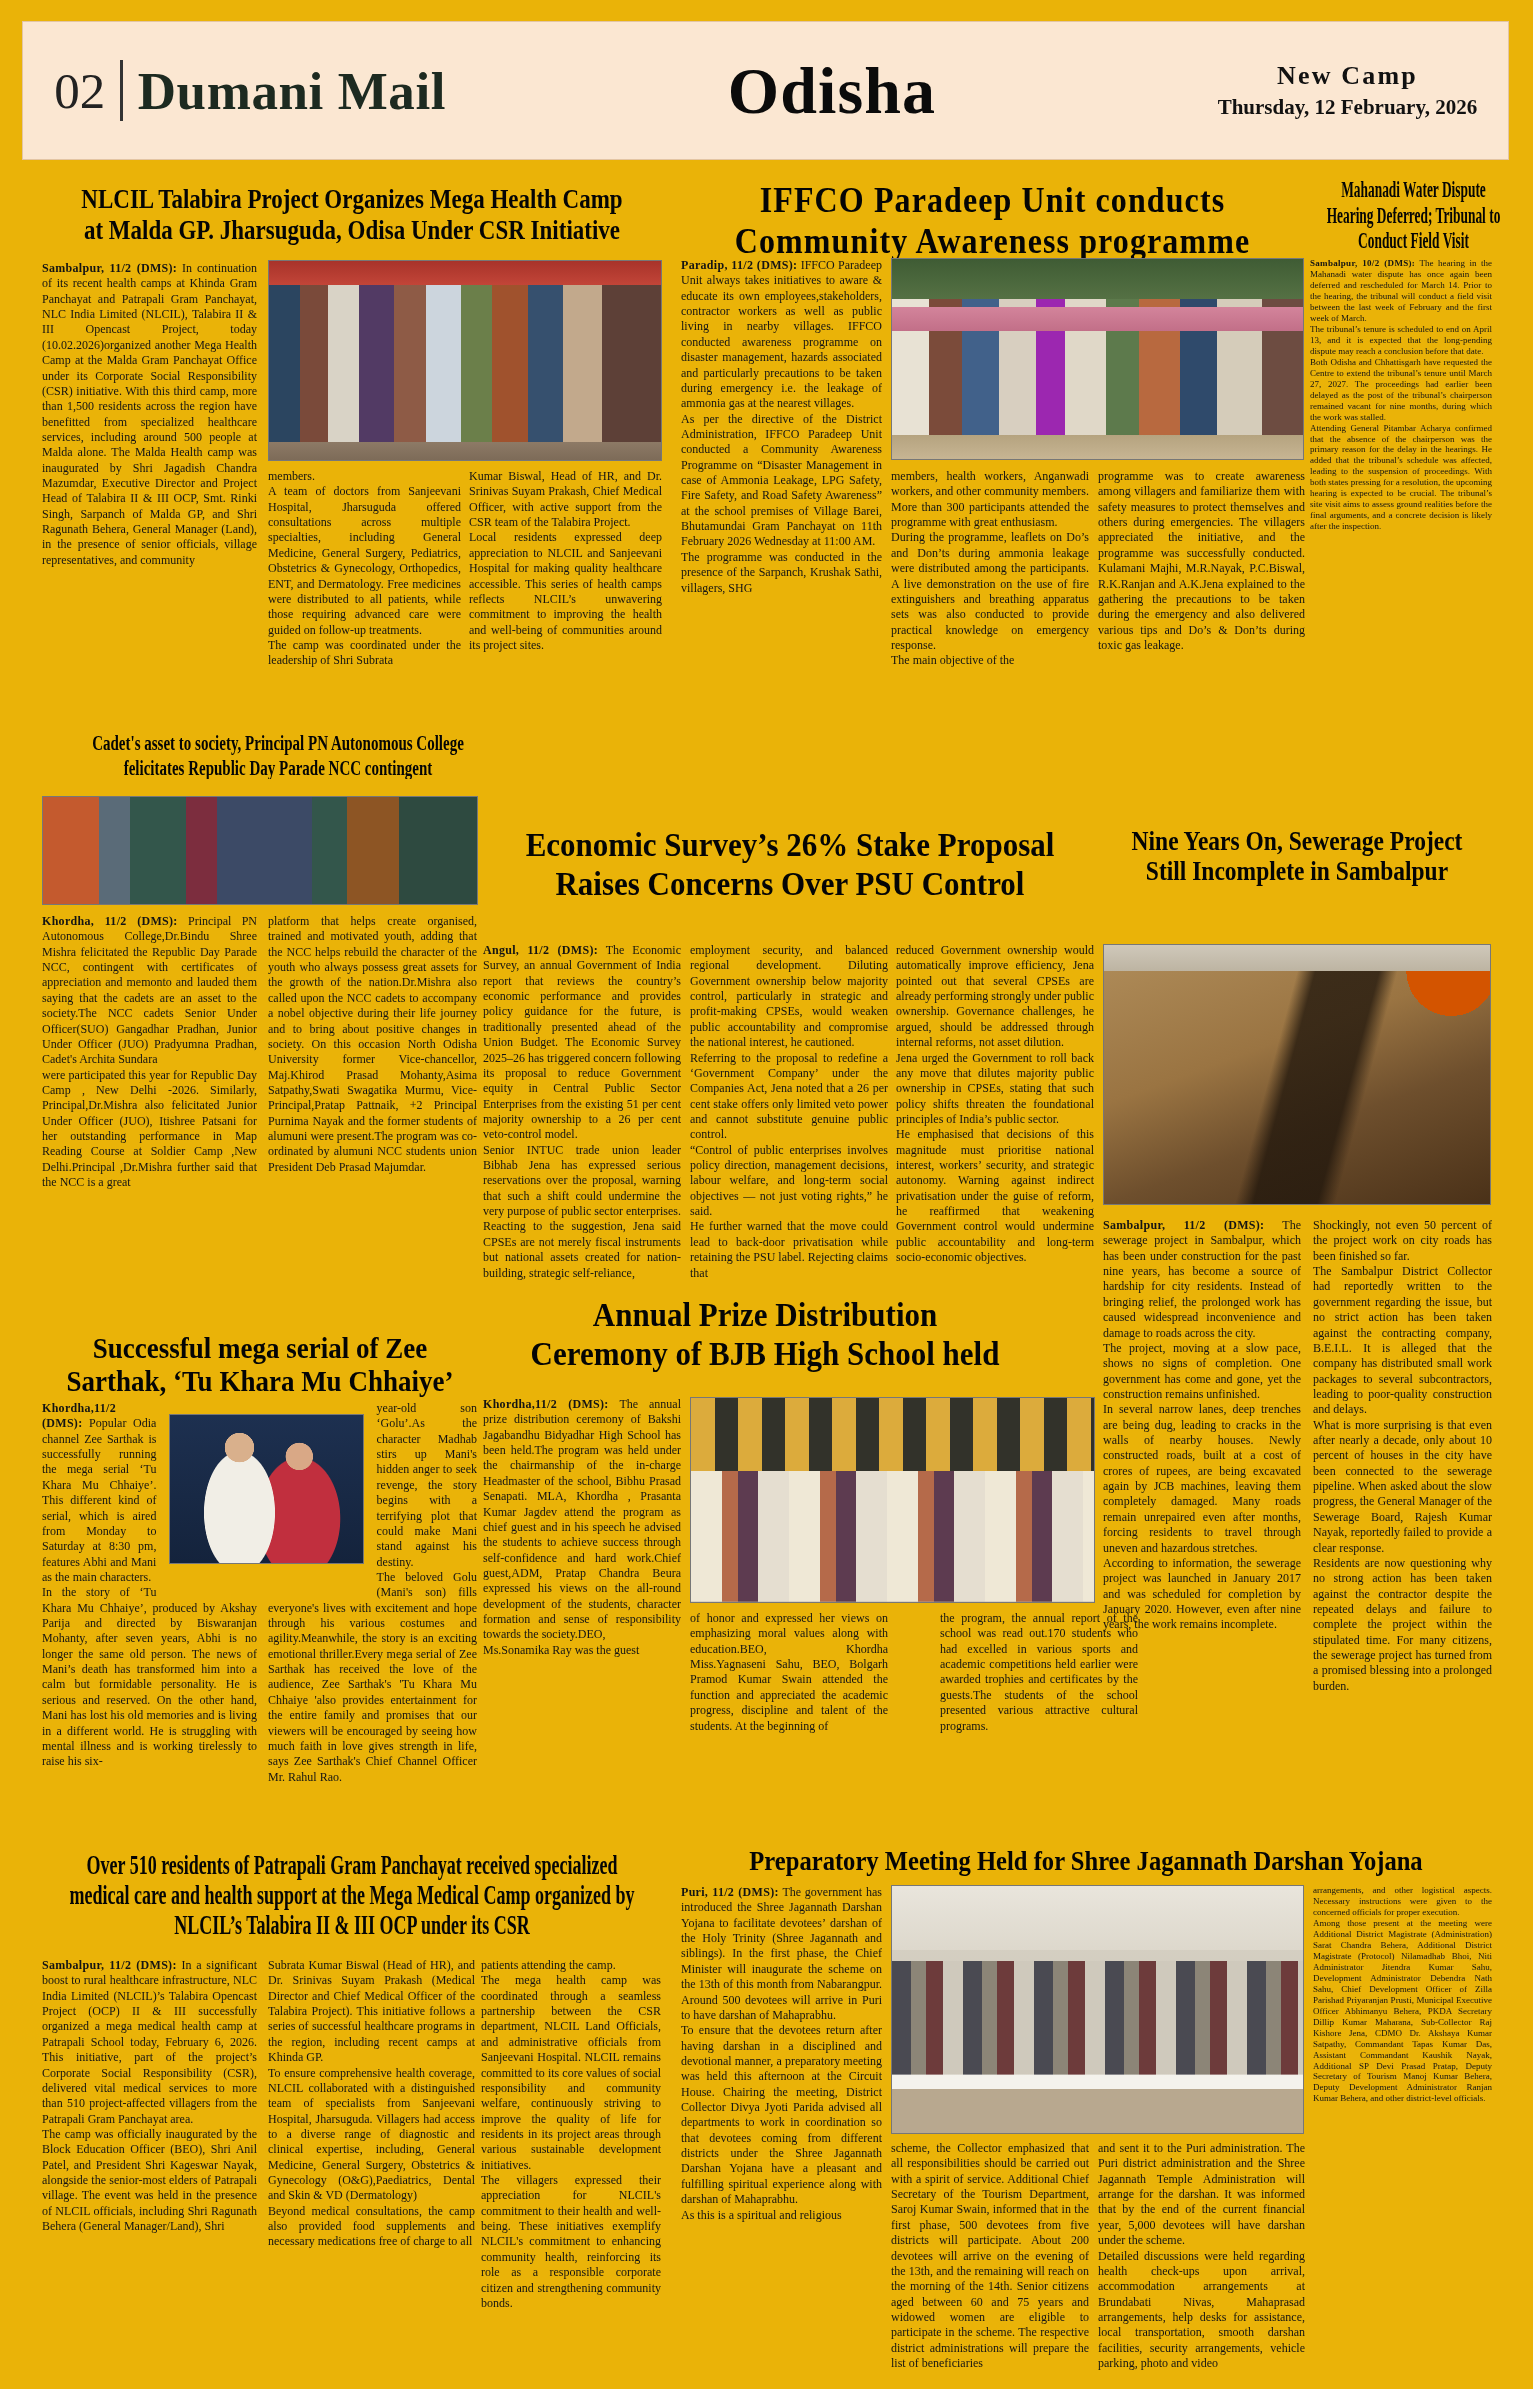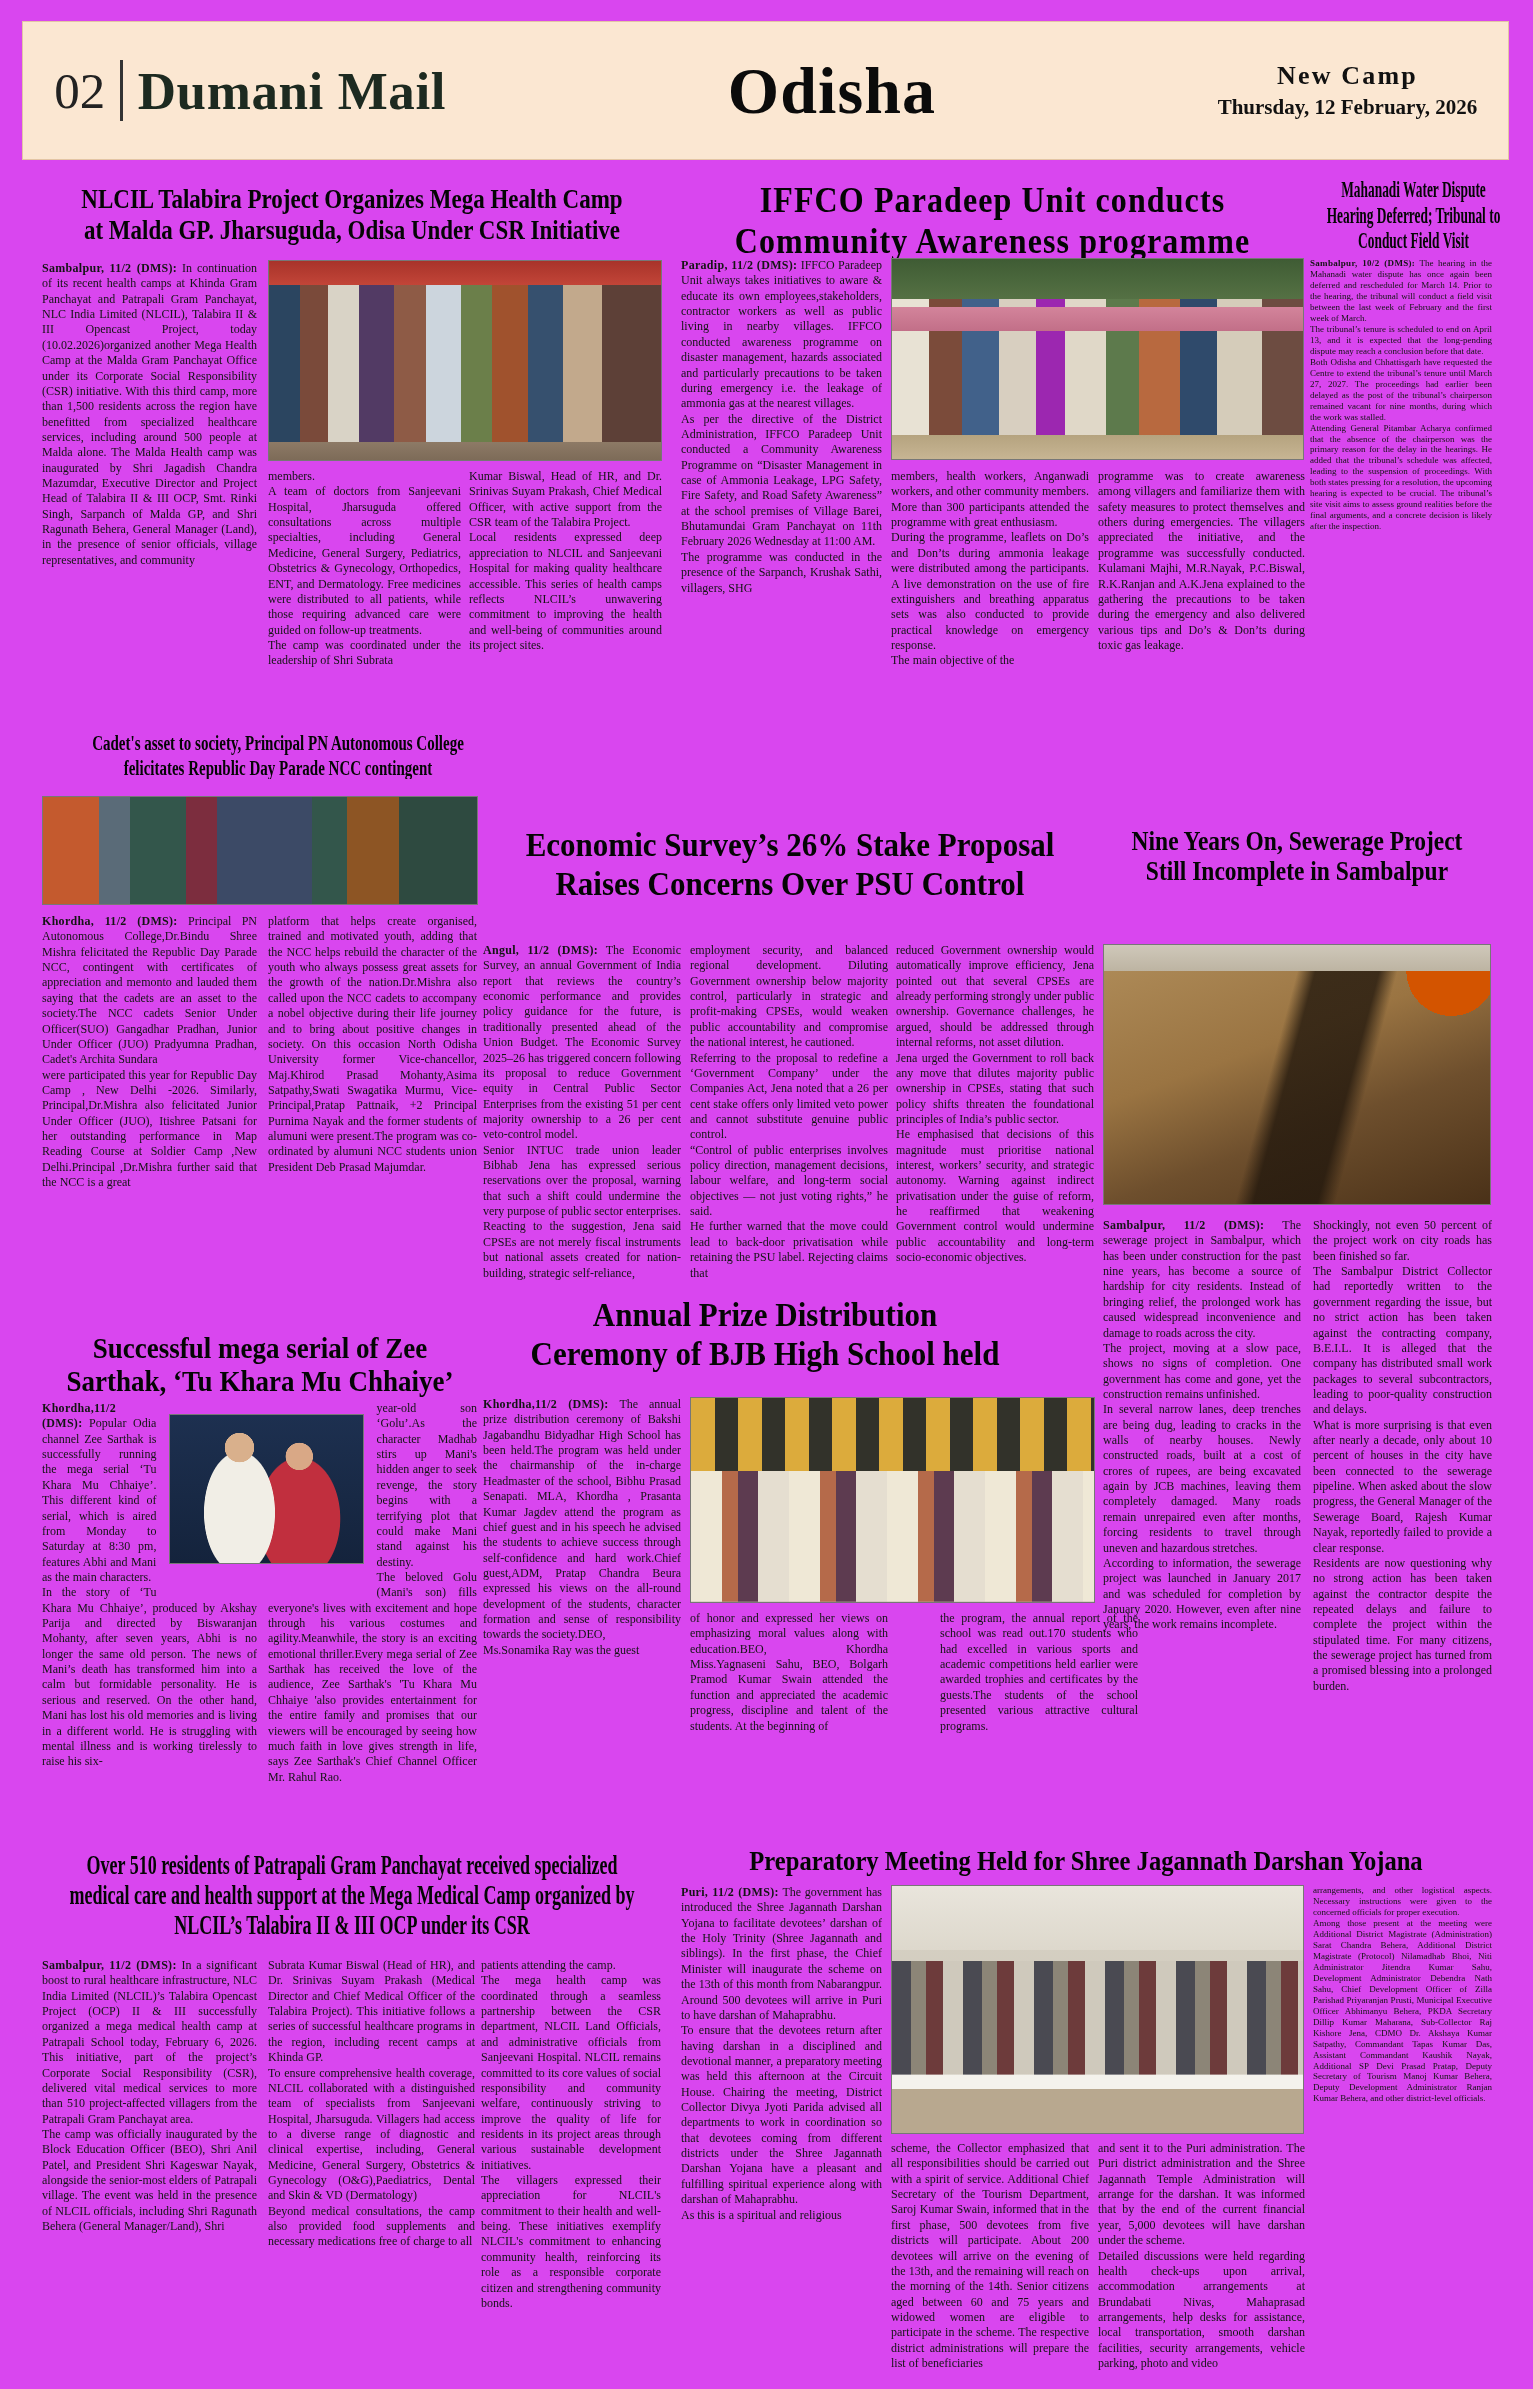--- a/index.html
+++ b/index.html
@@ -1,16 +1,16 @@
 <!DOCTYPE html>
 <html style="font-size:9px"><head>
 <meta charset="utf-8">
 <style>
   html,body{margin:0;padding:0;background:#ffffff;}
-  #page{position:relative;width:1533px;height:2389px;background:#d946ef;font-family:"Liberation Serif",serif;color:#111;overflow:hidden;}
+  #page{position:relative;width:1533px;height:2389px;background:#eab308;font-family:"Liberation Serif",serif;color:#111;overflow:hidden;}
   
   .masthead{position:absolute;left:22.3px;top:21px;width:1487px;height:139px;background:#fbe7d2;border:0.6px solid #e3c5a4;display:flex;align-items:center;justify-content:space-between;padding:0 31px;box-sizing:border-box;}
   .m-left{display:flex;align-items:center;gap:14.5px;}
   .pagenum{font-size:51px;color:#222;}
   .mast-divider{width:3.4px;height:61px;background:#333;display:inline-block;}
   .mast-title{font-size:53px;font-weight:bold;color:#1d2a20;letter-spacing:0.6px;}
   .m-center{font-size:66px;font-weight:bold;color:#0b0b0b;letter-spacing:1.1px;}
   .m-right{text-align:center;}
   .m-city{font-size:26px;font-weight:bold;letter-spacing:2.2px;}
   .m-date{font-size:21px;font-weight:bold;margin-top:4.5px;}

